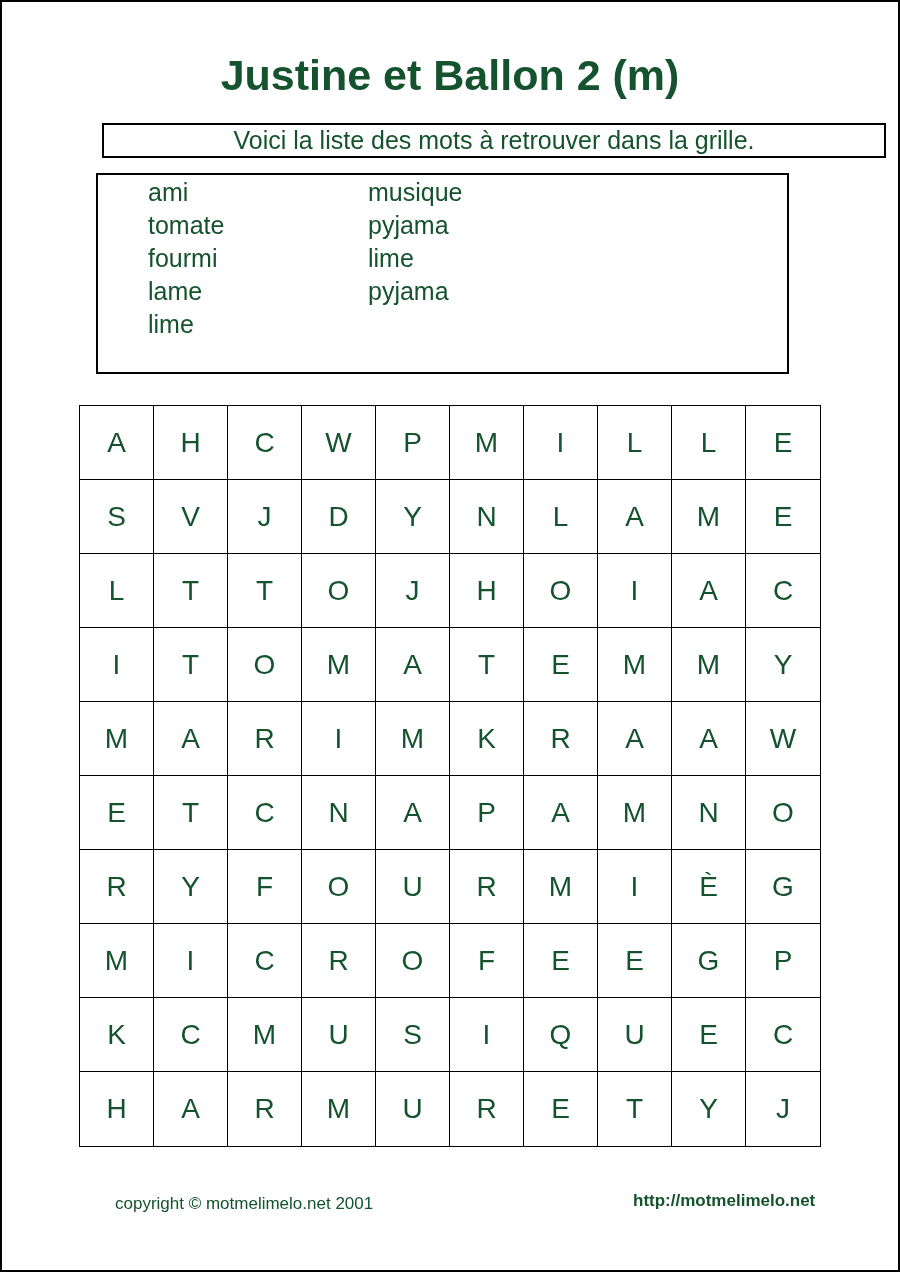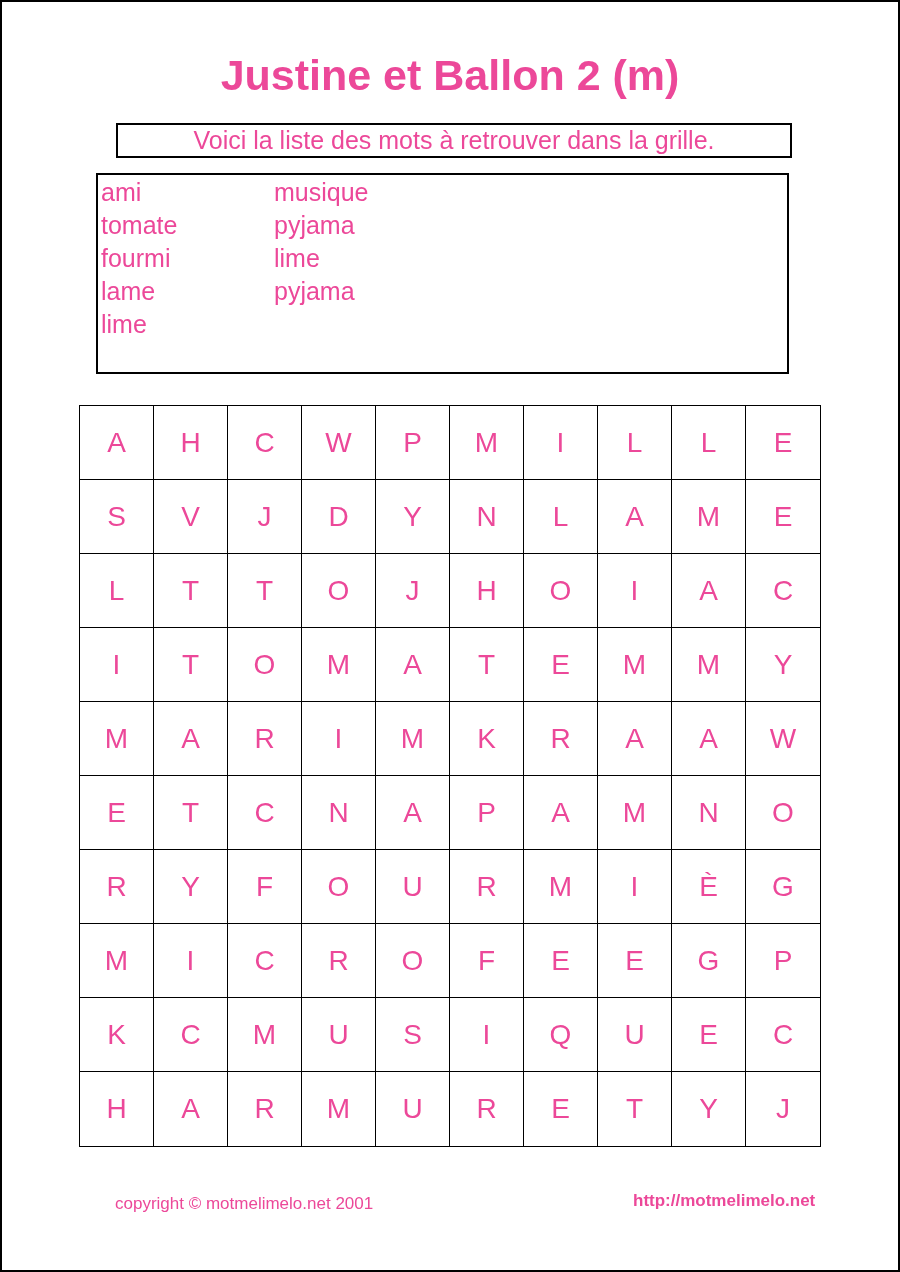--- a/index.html
+++ b/index.html
@@ -4,60 +4,59 @@
 <style>
   html, body { margin: 0; padding: 0; background: #c8c8c8; }
   .page {
     position: relative;
     width: 900px;
     height: 1272px;
     box-sizing: border-box;
     background: #ffffff;
     border: 2px solid #000000;
     font-family: "Liberation Sans", "DejaVu Sans", sans-serif;
-    color: #ec4899;
+    color: #14532d;
     overflow: hidden;
   }
   .title {
     position: absolute;
     top: 50px;
     left: 0;
     width: 100%;
     text-align: center;
     font-size: 43px;
     font-weight: bold;
     line-height: 1.1;
     letter-spacing: 0px;
   }
   .instruction-box {
     position: absolute;
     left: 100px;
     top: 121px;
-    width: 676px;
+    width: 784px;
     height: 35px;
     box-sizing: border-box;
     border: 2px solid #000000;
     display: flex;
     align-items: center;
     justify-content: center;
     font-size: 25px;
-    margin-left: 14px;
   }
   .word-box {
     position: absolute;
     left: 94px;
     top: 171px;
     width: 693px;
     height: 201px;
     box-sizing: border-box;
     border: 2px solid #000000;
     display: flex;
     padding: 1px 0 0 3px;
   }
-  .word-col { width: 173px; }
+  .word-col { width: 173px; margin-left: 47px; }
   .word-col.last { width: auto; }
   .word-col .word {
     font-size: 25px;
     line-height: 33px;
     white-space: nowrap;
   }
   .letter-grid {
     position: absolute;
     left: 77px;
     top: 403px;

